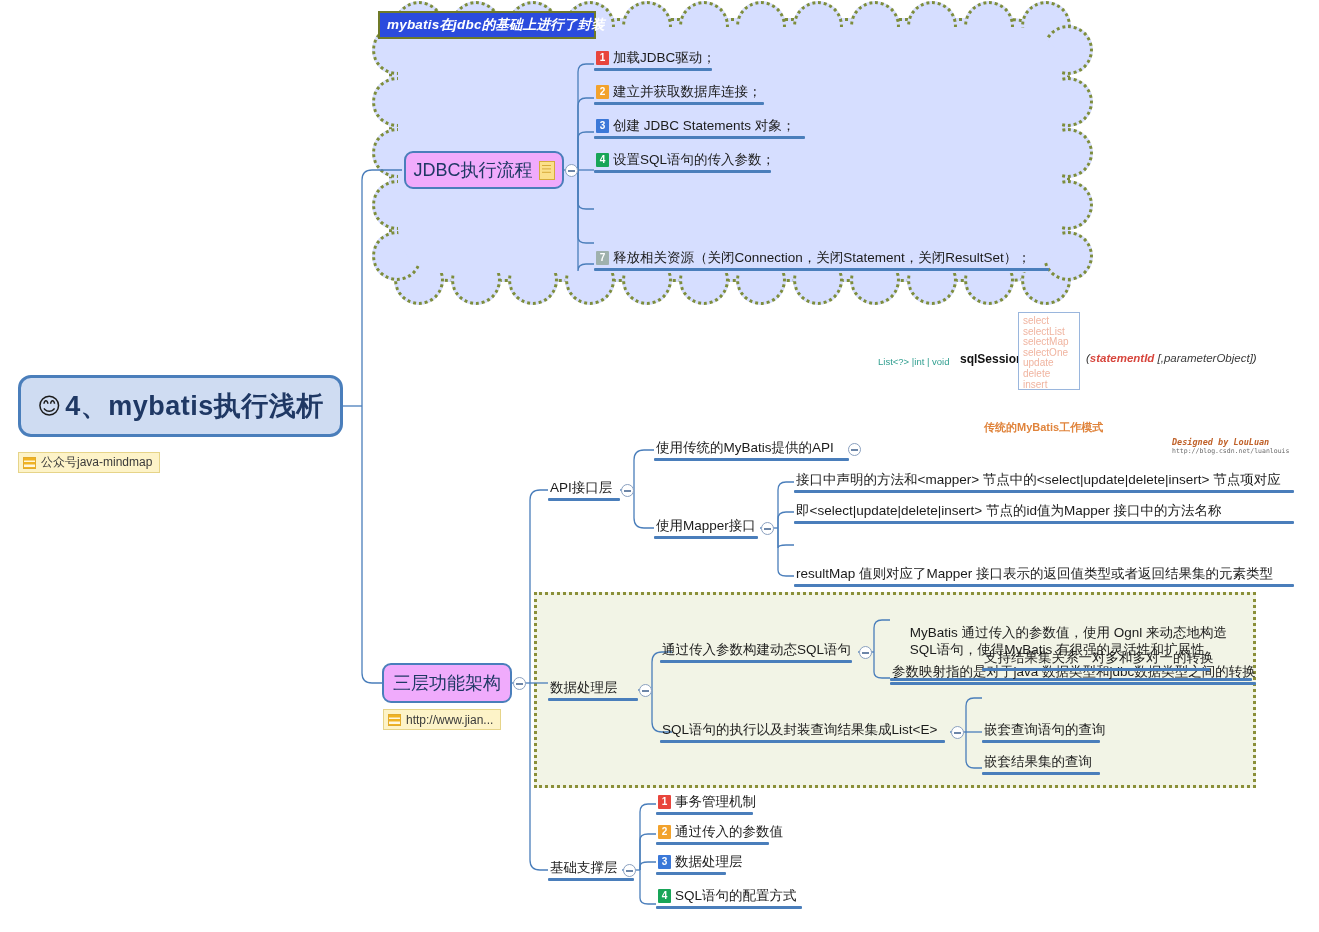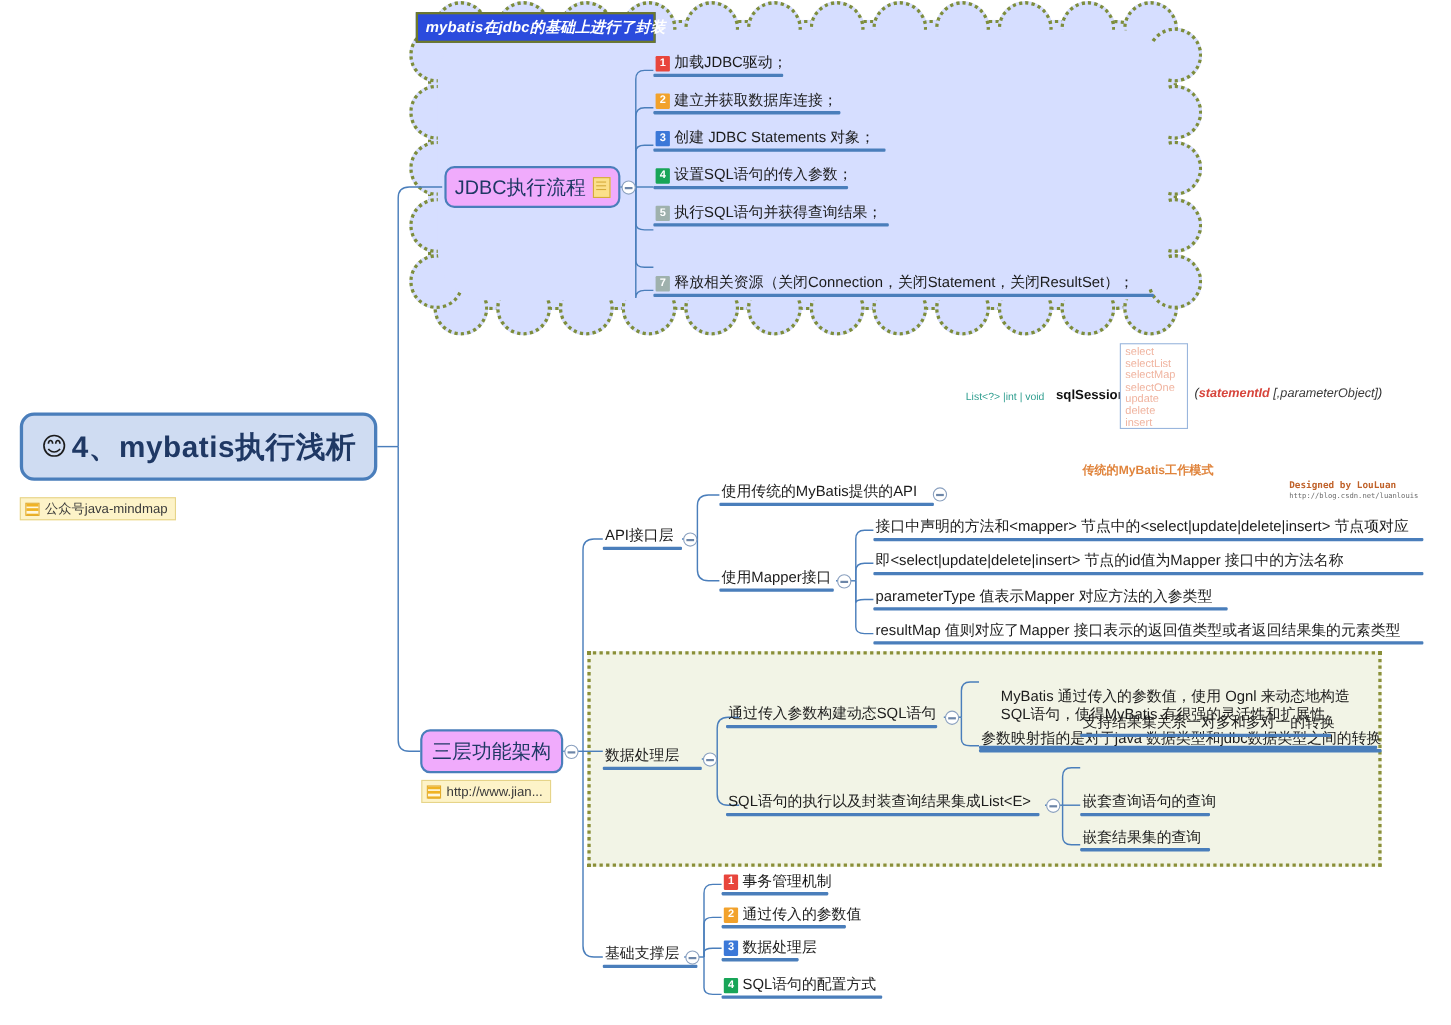--- a/index.html
+++ b/index.html
@@ -127,21 +127,21 @@
   }
   .cf-box div{font-size:10px;line-height:10.6px;color:#f0b4a0;white-space:nowrap;}
   .cf-args{position:absolute;left:208px;top:22px;font-size:11.5px;font-style:italic;white-space:nowrap;}
   .cf-args .p{color:#2b2b2b;}
   .cf-args .r{color:#d7453c;font-weight:bold;}
   .cf-args .g{color:#3a3a3a;}
   .cap{
     position:absolute;left:984px;top:420px;font-size:11px;font-weight:bold;color:#e0843c;white-space:nowrap;z-index:20;
   }
   .credit{position:absolute;left:1172px;top:437px;z-index:20;text-align:left;}
-  .credit .c1{font-size:8.5px;font-weight:bold;color:#c0622a;font-family:"DejaVu Sans Mono",monospace;white-space:nowrap;}
+  .credit .c1{font-size:8.5px;font-weight:bold;color:#c0622a;font-family:"DejaVu Sans Mono",monospace;white-space:nowrap;font-style:italic;}
   .credit .c2{font-size:6.5px;color:#6b6b6b;font-family:"DejaVu Sans Mono",monospace;white-space:nowrap;}
 </style>
 </head>
 <body>
 
 <div class="canvas">
 
   <div class="cloud">
       <div class="cloud-bump" style="width: 44px; height: 44px; left: 2px; top: -20px;"></div>
       <div class="cloud-bump" style="width: 44px; height: 44px; left: 59px; top: -20px;"></div>
@@ -274,24 +274,20 @@
     <span class="ul" style="width:170px;"></span>
   </div>
   <div class="topic" style="left:594px;top:116px;">
     <span class="tx"><span class="badge b3">3</span><span>创建 JDBC Statements 对象；</span></span>
     <span class="ul" style="width:211px;"></span>
   </div>
   <div class="topic" style="left:594px;top:150px;">
     <span class="tx"><span class="badge b4">4</span><span>设置SQL语句的传入参数；</span></span>
     <span class="ul" style="width:177px;"></span>
   </div>
-  <div class="topic" style="left:594px;top:184px;">
-    <span class="tx"><span class="badge b5">5</span><span>执行SQL语句并获得查询结果；</span></span>
-    <span class="ul" style="width:214px;"></span>
-  </div>
   <div class="topic" style="left:594px;top:248px;">
     <span class="tx"><span class="badge b7">7</span><span>释放相关资源（关闭Connection，关闭Statement，关闭ResultSet）；</span></span>
     <span class="ul" style="width:455px;"></span>
   </div>
 
   <div class="codefig">
     <div class="cf-ret">List&lt;?&gt; |int | void</div>
     <div class="cf-sql">sqlSession.</div>
     <div class="cf-box">
       <div>select</div>
@@ -340,24 +336,20 @@
   <div class="tgl" style="left:761px;top:522px;"></div>
 
   <div class="topic" style="left:794px;top:470px;">
     <span class="tx">接口中声明的方法和&lt;mapper&gt; 节点中的&lt;select|update|delete|insert&gt; 节点项对应</span>
     <span class="ul" style="width:500px;"></span>
   </div>
   <div class="topic" style="left:794px;top:501px;">
     <span class="tx">即&lt;select|update|delete|insert&gt; 节点的id值为Mapper 接口中的方法名称</span>
     <span class="ul" style="width:500px;"></span>
   </div>
-  <div class="topic" style="left:794px;top:533px;">
-    <span class="tx">parameterType 值表示Mapper 对应方法的入参类型</span>
-    <span class="ul" style="width:322px;"></span>
-  </div>
   <div class="topic" style="left:794px;top:564px;">
     <span class="tx">resultMap 值则对应了Mapper 接口表示的返回值类型或者返回结果集的元素类型</span>
     <span class="ul" style="width:500px;"></span>
   </div>
 
   <div class="topic" style="left:548px;top:678px;z-index:20;">
     <span class="tx">数据处理层</span>
     <span class="ul" style="width:90px;"></span>
   </div>
   <div class="tgl" style="left:639px;top:684px;"></div>

